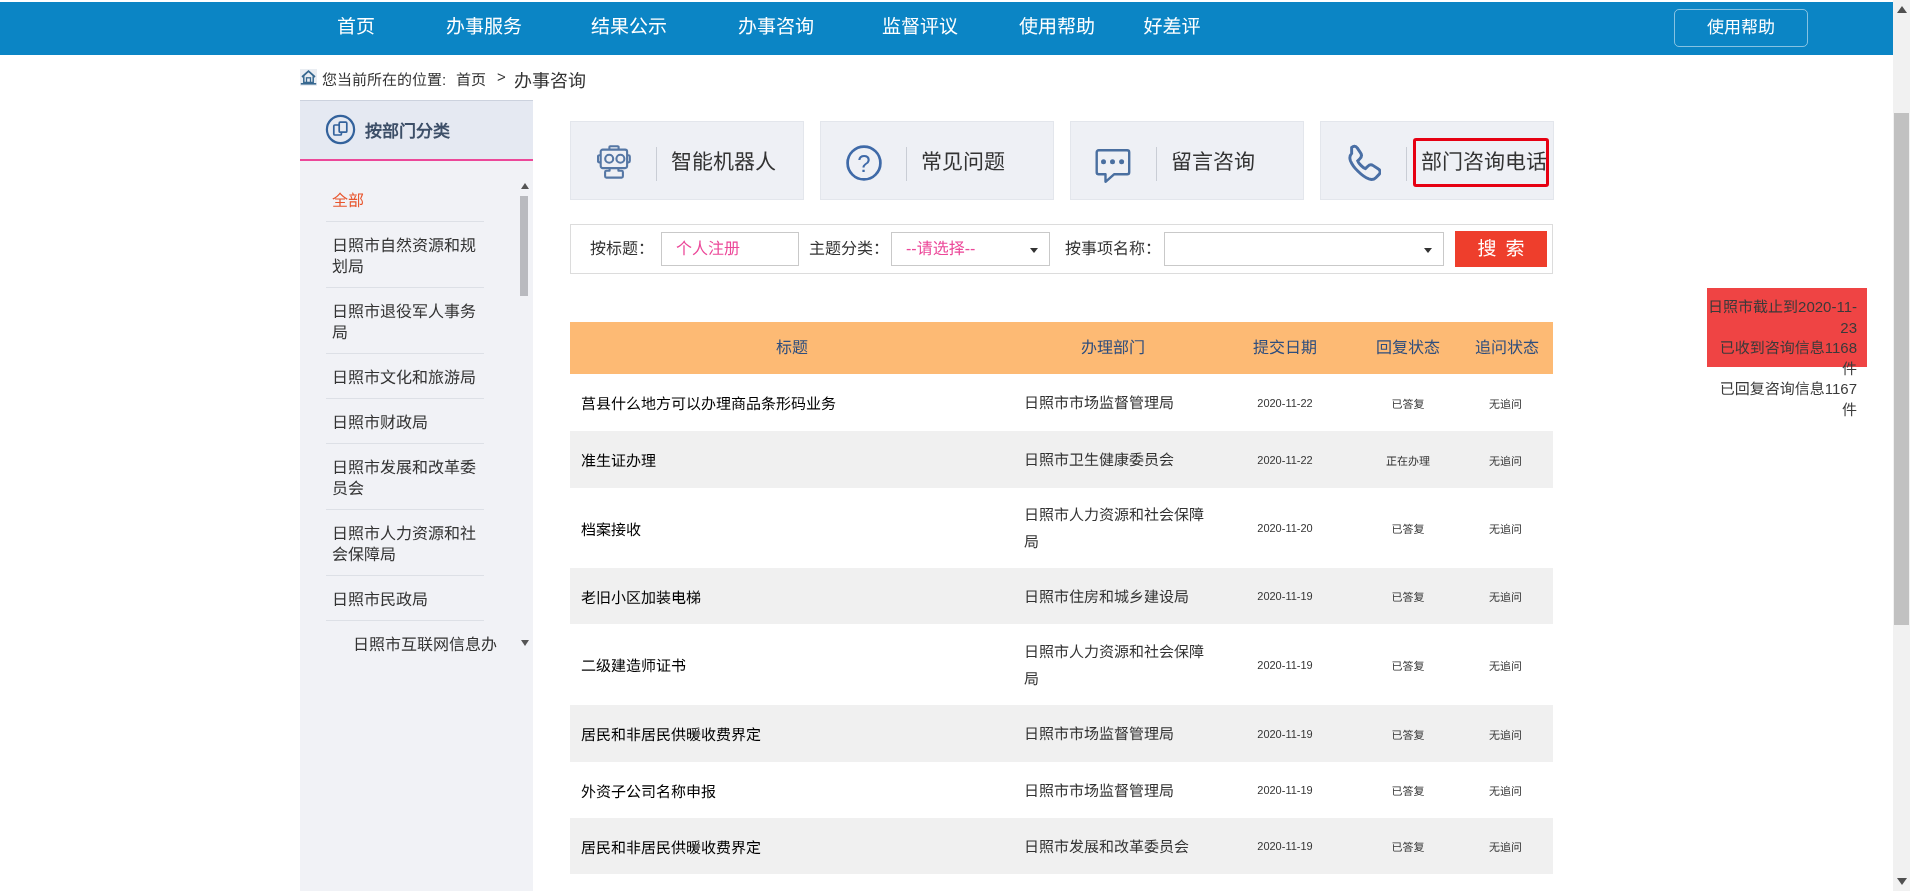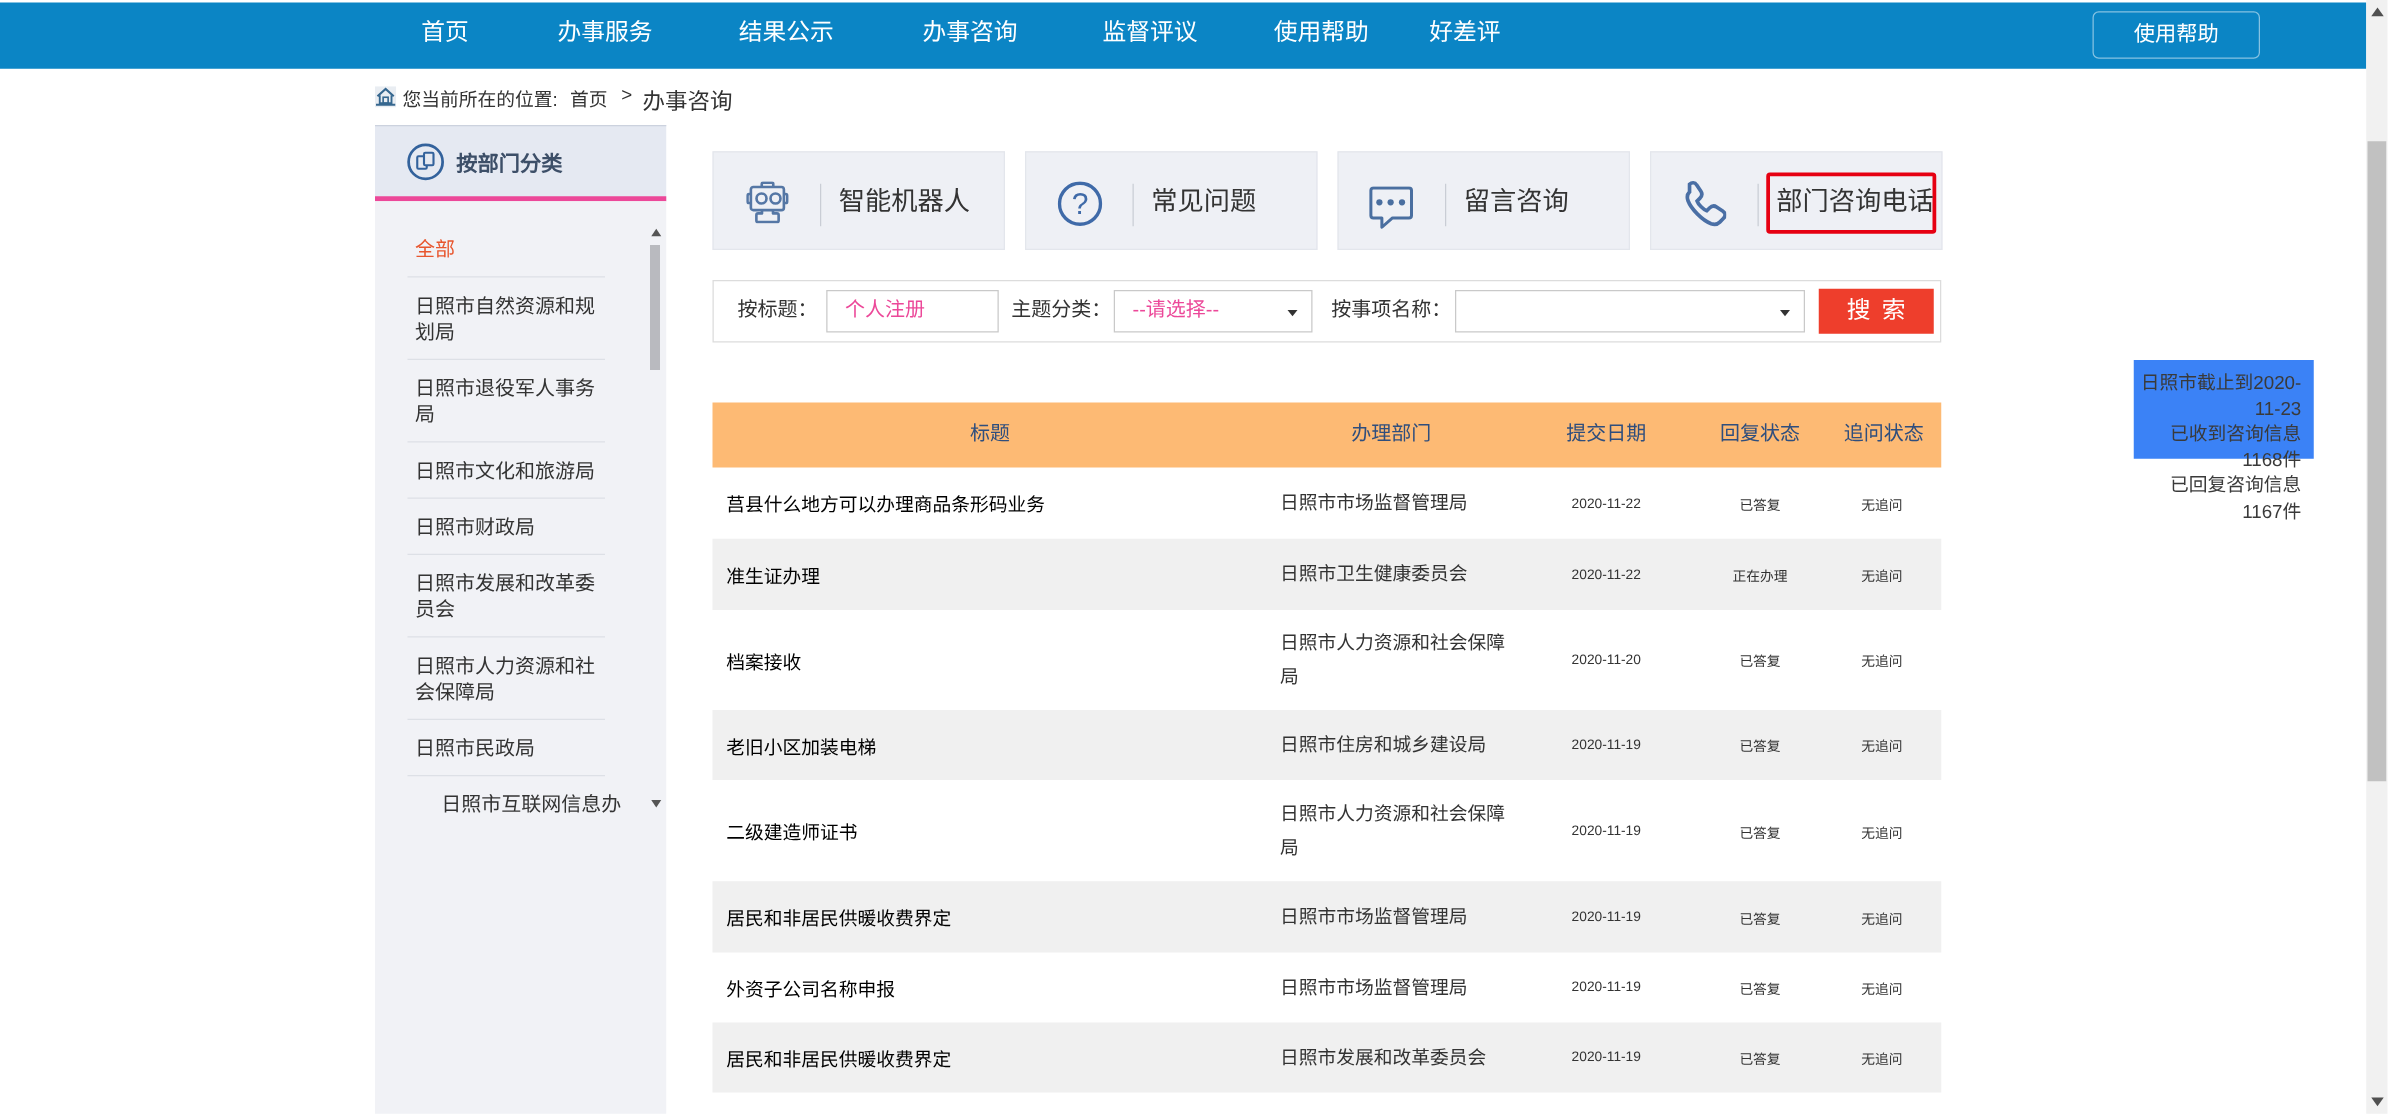--- a/index.html
+++ b/index.html
@@ -19,21 +19,21 @@
 
 #sb-track { position:absolute; left:1893px; top:0; width:17px; height:891px; background:#f1f1f1; }
 #sb-thumb { position:absolute; left:1894px; top:113px; width:15px; height:512px; background:#c1c1c1; }
 .sb-arrow { position:absolute; left:1897px; width:0; height:0;
   border-left:5px solid transparent; border-right:5px solid transparent; }
 #sb-up { top:6px; border-bottom:7px solid #505050; }
 #sb-down { top:878px; border-top:7px solid #505050; }
 
 
 #side-head { position:absolute; left:300px; top:100px; width:233px; height:61px;
-  background:#e5e9f2; border-top:1px solid #ccd2de; border-bottom:4px solid #ec4899; }
+  background:#e5e9f2; border-top:1px solid #ccd2de; border-bottom:2px solid #ec4899; }
 #side-head .t { position:absolute; left:65px; white-space:nowrap; top:0; line-height:61px; font-size:17px;
   font-weight:bold; color:#3d4f68; }
 #side-body { position:absolute; left:300px; top:161px; width:233px; height:730px; background:#f1f2f6; }
 #side-list { position:absolute; left:326px; top:177px; width:164px; }
 .sitem { padding:13px 0 10px 6px; width:158px; font-size:16px; line-height:21px; color:#333;
   border-bottom:1px solid #dde0e6; }
 .sitem.first { color:#e8562e; }
 .sitem:last-child { border-bottom:none;margin-left:21px; }
 
 #ss-thumb { position:absolute; left:520px; top:196px; width:8px; height:100px; background:#b9babf; }
@@ -57,21 +57,21 @@
   background:#fff; border:1px solid #dcdcdc; }
 #search .lbl { position:absolute; top:0; line-height:48px; font-size:16px; color:#333; white-space:nowrap; }
 .inputbox { position:absolute; top:7px; height:34px; background:#fff; border:1px solid #c9c9c9; }
 .inputbox .itxt { position:absolute; left:14px; top:0; line-height:32px; font-size:16px; color:#ec4899; white-space:nowrap; }
 .selarrow { position:absolute; top:15px; width:0; height:0;
   border-left:4px solid transparent; border-right:4px solid transparent; border-top:5px solid #333; }
 #btn-search { position:absolute; left:884px; top:6px; width:92px; height:36px; background:#ee3e2c;
   color:#fff; font-size:19px; text-align:center; line-height:36px; letter-spacing:9px; text-indent:9px; }
 
 
-#stats { position:absolute; left:1707px; top:288px; width:144px; height:79px; background:#3b82f6;
+#stats { position:absolute; left:1707px; top:288px; width:160px; height:79px; background:#ef4444;
   font-size:15px; color:#3a3a3a; text-align:right; padding:9px 10px 0 0; line-height:20.5px; }
 
 
 #thead { position:absolute; left:570px; top:322px; width:983px; height:52px; background:#fdba74; }
 .hc { position:absolute; top:0; line-height:52px; font-size:16px; color:#2f4e7d; transform:translateX(-50%); white-space:nowrap; }
 .trow { position:absolute; left:570px; width:983px; }
 .trow.g { background:#f0f0f0; }
 .c-title { position:absolute; left:11px; top:0; height:100%; display:flex; align-items:center;
   font-size:15px; color:#000000; }
 .c-dept { position:absolute; left:454px; top:0; width:186px; height:100%; display:flex; align-items:center;

